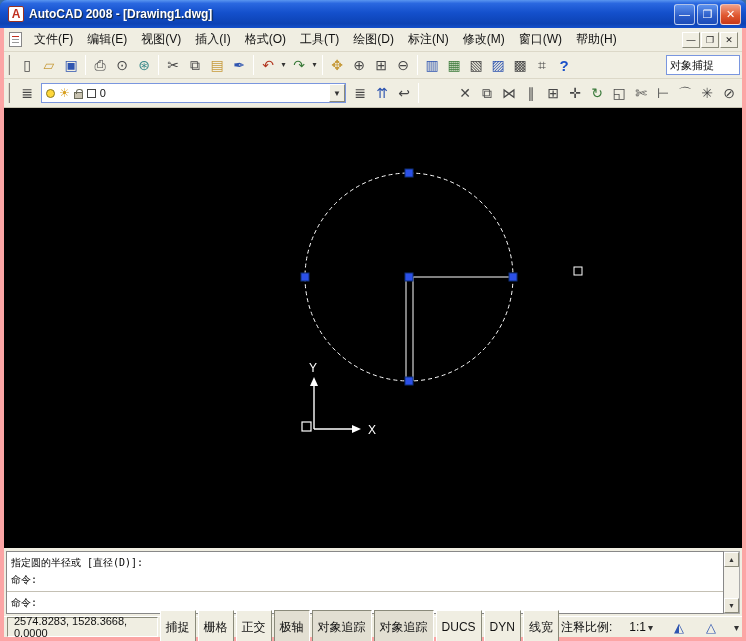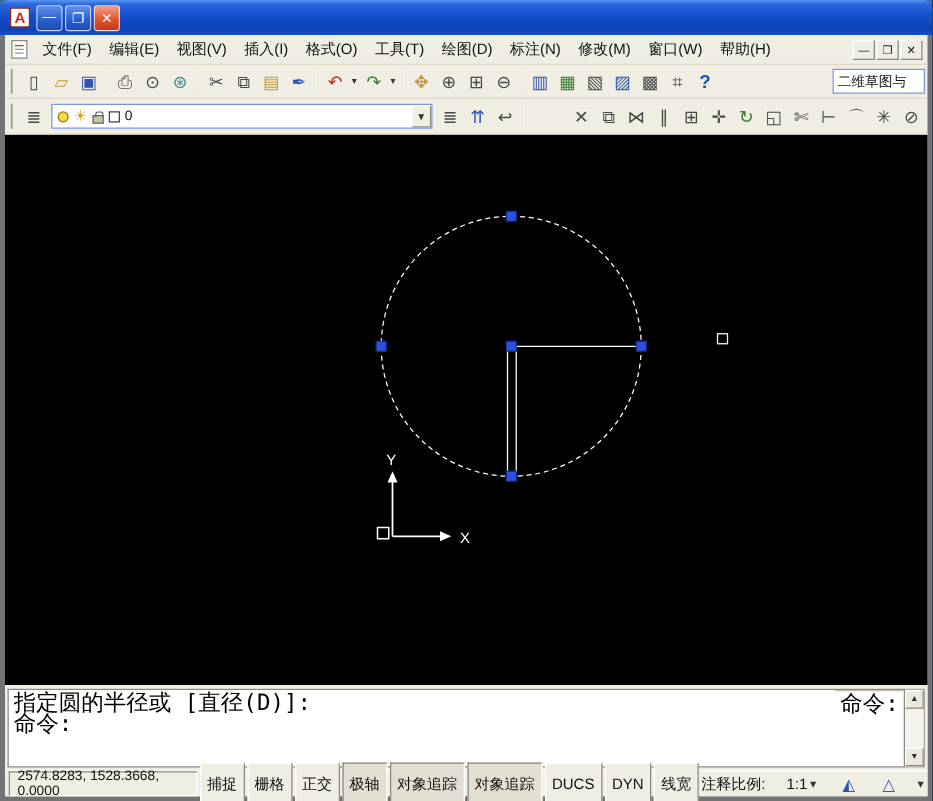--- a/index.html
+++ b/index.html
@@ -13,21 +13,21 @@
     color:#c03020; font-weight:bold; font-size:12px; display:flex; align-items:center; justify-content:center; margin-right:5px; }
   .title-text { color:#fff; font-size:12px; font-weight:bold; text-shadow:1px 1px 1px #123; flex:1;
     white-space:nowrap; overflow:hidden; }
   .tb-btns { display:flex; gap:2px; }
   .winbtn { width:21px; height:21px; border-radius:3px; border:1px solid rgba(255,255,255,.65);
     color:#fff; font-size:11px; display:flex; align-items:center; justify-content:center;
     background:linear-gradient(180deg,#5e92ee,#2a5cc8 60%,#1c4cb8); }
   .winbtn.close { background:linear-gradient(180deg,#f0a088,#e05830 55%,#c83818); }
 
   
-  .frame { padding:0 4px 4px 4px; background:#737373; height:613px; }
+  .frame { padding:0 4px 4px 4px; background:#fca5a5; height:613px; }
   .content { width:738px; height:609px; background:#f0eee2; display:flex; flex-direction:column; }
 
   
   .menubar { height:24px; display:flex; align-items:center; padding:0 2px; border-bottom:1px solid #dcd8c8; }
   .doc-icon { width:13px; height:15px; background:#fff; border:1px solid #888; margin:0 5px 0 3px; position:relative; }
   .doc-icon::before { content:""; position:absolute; left:2px; top:3px; width:7px; height:1px; background:#c03020; box-shadow:0 3px 0 #999, 0 6px 0 #999; }
   .menu-item { font-size:12px; color:#111; padding:3px 7px; cursor:default; }
   .mdi-btns { margin-left:auto; display:flex; gap:1px; padding-right:2px; }
   .mdibtn { width:18px; height:16px; font-size:9px; display:flex; align-items:center; justify-content:center;
     background:#f0eee2; border:1px solid; border-color:#fff #8a8a7a #8a8a7a #fff; color:#222; }
@@ -74,22 +74,22 @@
   .tabstrip { height:20px; background:#d6d3c7; display:flex; align-items:flex-end; border-top:1px solid #9a968a; }
   .navbtn { width:17px; height:16px; margin:0 0 1px 1px; background:#ece9dc; border:1px solid;
     border-color:#fff #8a8a7a #8a8a7a #fff; font-size:7px; color:#222; display:flex; align-items:center; justify-content:center; }
   .tab { height:17px; padding:0 10px; font-size:11px; display:flex; align-items:center; border:1px solid #808074;
     border-bottom:none; background:#ccc9bd; color:#222; margin-left:2px; }
   .tab.active { background:#fff; font-weight:bold; height:19px; }
   .tab-filler { flex:1; height:14px; margin:0 2px 2px 8px; background:#e4e1d5; border:1px solid #b4b0a2; }
 
   
   .cmdarea { height:68px; background:#f0eee2; padding:3px 2px 2px 2px; display:flex; }
-  .cmdbox { flex:1; background:#fff; border:1px solid #888; display:flex; flex-direction:row;
-    font-family:"DejaVu Sans Mono", monospace; font-size:18px; color:#000; }
+  .cmdbox { flex:1; background:#fff; border:1px solid #888; display:flex; flex-direction:column;
+    font-family:"DejaVu Sans Mono", monospace; font-size:10px; color:#000; }
   .cmd-history { flex:1; padding:2px 4px; line-height:17px; }
   .cmd-prompt { border-top:1px solid #c4c0b4; padding:2px 4px; line-height:17px; }
   .cmd-scroll { width:16px; display:flex; flex-direction:column; background:#f4f2ea; border:1px solid #aaa; border-left:none; }
   .scrbtn { height:15px; background:#ece9dc; border:1px solid; border-color:#fff #8a8a7a #8a8a7a #fff;
     font-size:7px; color:#333; display:flex; align-items:center; justify-content:center; }
   .scr-track { flex:1; }
 
   
   .statusbar { height:21px; background:#f0eee2; border-top:1px solid #fff; display:flex; align-items:center; padding:0 3px; gap:2px; }
   .coords { width:182px; height:20px; font-size:11px; color:#111; display:flex; align-items:center; padding:0 6px;
@@ -103,20 +103,21 @@
   .anno-ico { font-size:13px; color:#2f55b0; width:18px; text-align:center; }
   .chev { font-size:10px; color:#333; }
 </style>
 </head>
 <body>
 
 <div class="window">
 
   <div class="titlebar">
     <div class="app-logo">A</div>
+    <div class="title-text">AutoCAD 2008 - [Drawing1.dwg]</div>
     <div class="tb-btns">
       <div class="winbtn">—</div>
       <div class="winbtn">❐</div>
       <div class="winbtn close">✕</div>
     </div>
   </div>
 
   <div class="frame">
     <div class="content">
 
@@ -166,21 +167,21 @@
         <div class="tbi ico-dark">⊖</div>
         <div class="sep"></div>
         <div class="tbi ico-blue">▥</div>
         <div class="tbi ico-green">▦</div>
         <div class="tbi ico-dark">▧</div>
         <div class="tbi ico-blue">▨</div>
         <div class="tbi ico-dark">▩</div>
         <div class="tbi ico-dark">⌗</div>
         <div class="tbi ico-help">?</div>
         <div class="workspace-combo">
-          <span class="txt">二维草图与</span>
+          <span class="txt">对象捕捉</span>
         </div>
       </div>
 
       <div class="toolbar row2">
         <div class="grip-handle"></div>
         <div class="tbi ico-dark">≣</div>
         <div class="layer-combo">
           <span class="bulb"></span>
           <span class="sun-glyph">☀</span>
           <span class="lockicon"></span>

